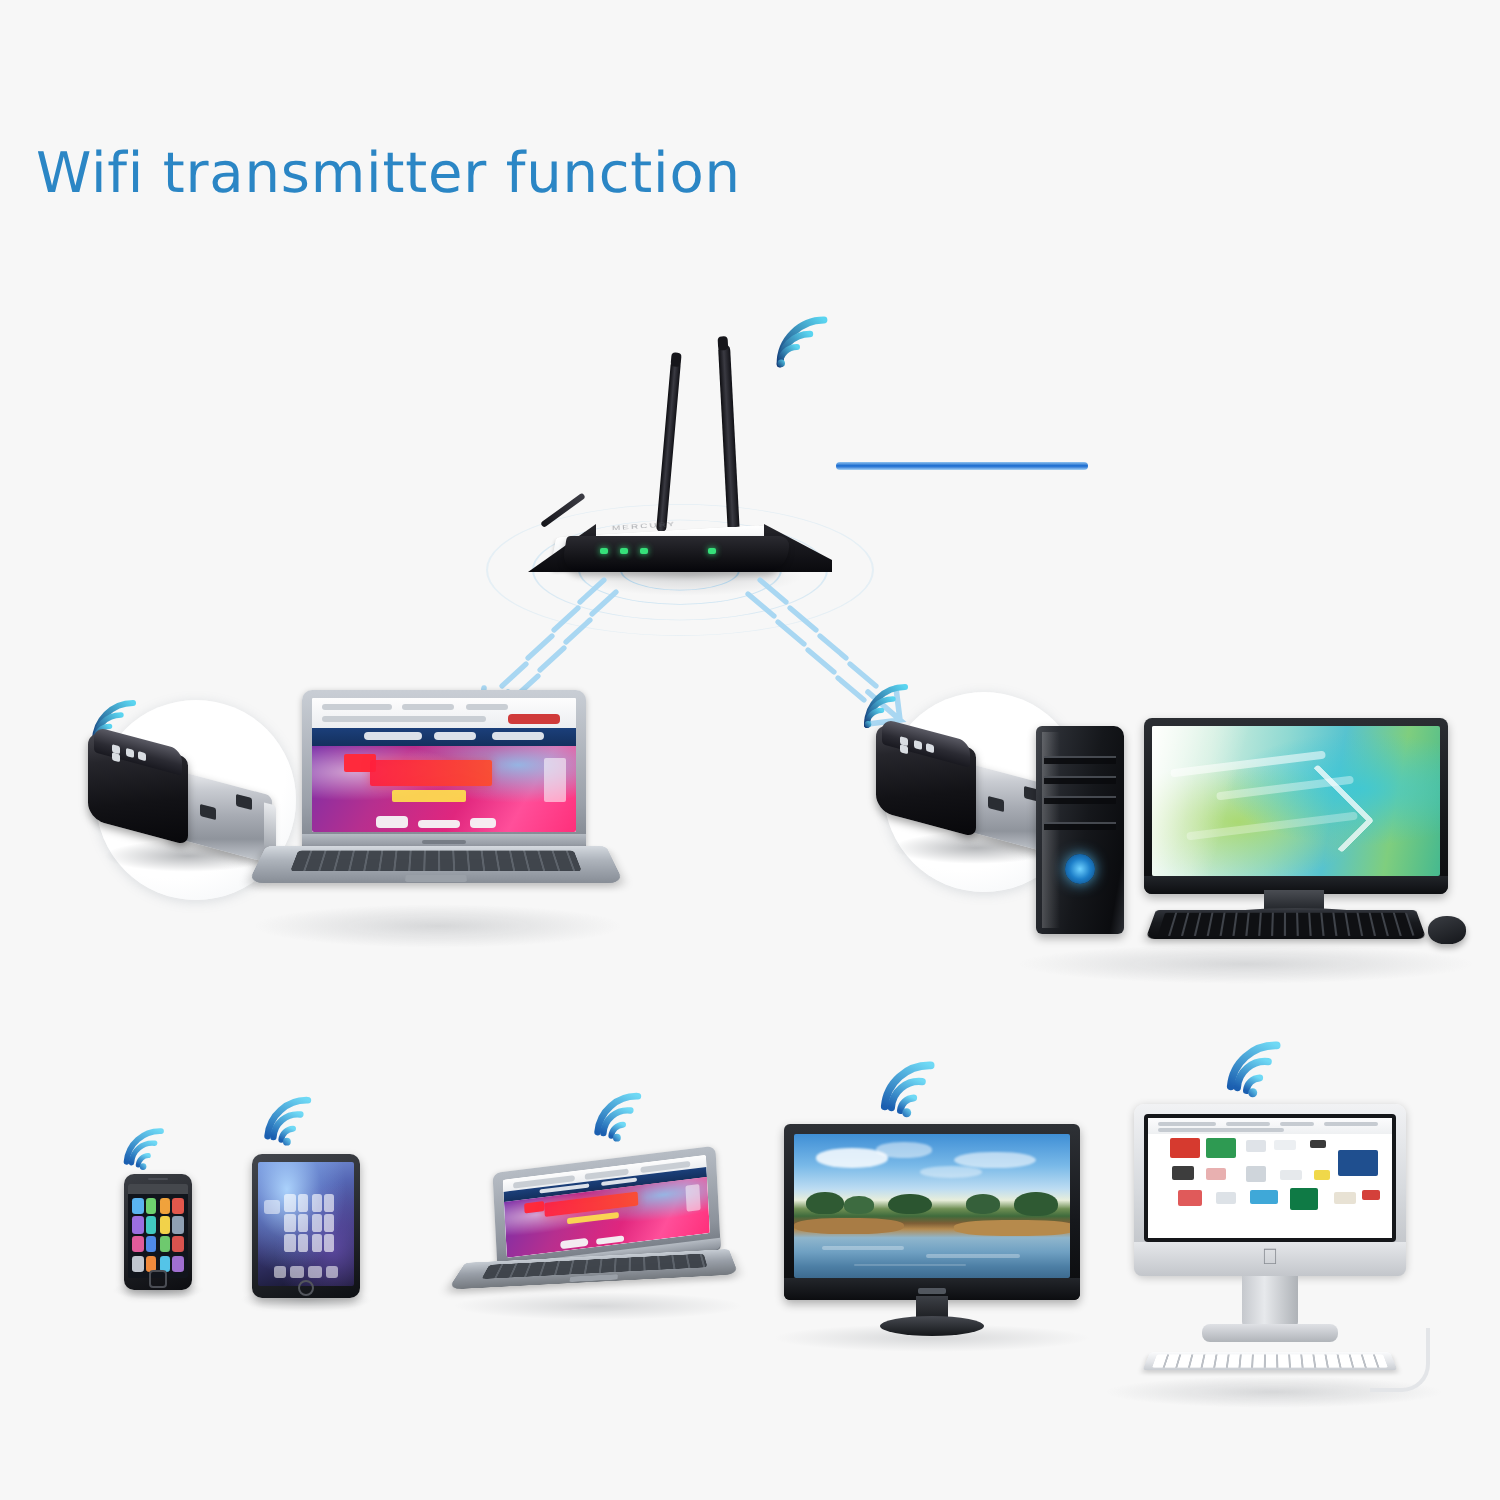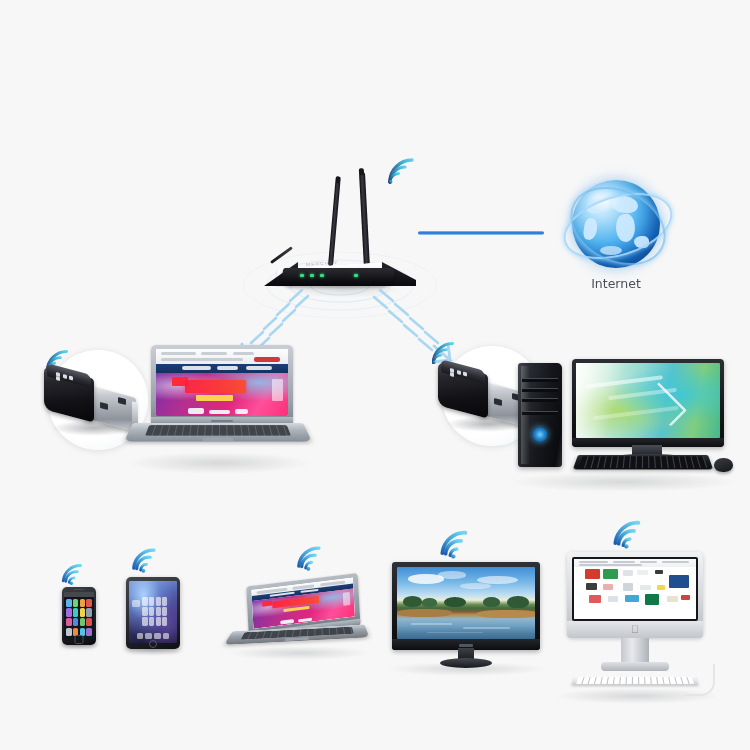--- a/index.html
+++ b/index.html
@@ -399,20 +399,21 @@
   .cell{position:absolute;border-radius:1px;}
 
   
   .grd{position:absolute;border-radius:50%;background:radial-gradient(ellipse at center,rgba(100,105,112,.22),rgba(100,105,112,0) 70%);}
 </style>
 </head>
 <body style="background: rgb(247, 247, 247);">
 
 <div id="stage">
 
+  <div class="title" style="color: rgb(43, 134, 197);">Wifi transmitter function</div>
 
   <div class="link-line"></div>
 
   <div class="grd" style="left:286px;top:278px;width:116px;height:20px;"></div>
 
   <div id="router">
     <div class="rings">
       <div class="ring" style="width:58px;height:58px;opacity:.85;"></div>
       <div class="ring" style="width:100px;height:100px;opacity:.6;"></div>
       <div class="ring" style="width:146px;height:146px;opacity:.42;"></div>
@@ -448,34 +449,20 @@
       </defs>
       <g fill="none" stroke="url(#wg1)" stroke-linecap="round">
         <path d="M4 26 A22 22 0 0 1 26 4" stroke-width="3.4"></path>
         <path d="M4 26 A15 15 0 0 1 19 11" stroke-width="3.2" transform="translate(0,0)"></path>
         <path d="M4 26 A8.5 8.5 0 0 1 12.5 17.5" stroke-width="3"></path>
         <circle cx="4.6" cy="25.6" r="1.9" fill="url(#wg1)" stroke="none"></circle>
       </g>
     </svg>
   </div>
 
-  <div id="globe-wrap">
-    <div class="globe">
-      <div class="cont c1"></div>
-        <div class="cont c2"></div>
-        <div class="cont c3"></div>
-      <div class="cont c4"></div>
-        <div class="cont c5"></div>
-        <div class="cont c6"></div>
-      <div class="gl-shine"></div>
-    </div>
-    <div class="orbit o1"></div>
-    <div class="orbit o2"></div>
-    <div class="globe-label">Internet</div>
-  </div>
 
   <div class="beam" style="left:232px;top:288px;width:80px;height:82px;">
     <svg width="80" height="82" viewBox="0 0 80 82">
       <g fill="none" stroke="#a9d7f2" stroke-width="2.6" stroke-linecap="round">
         <path d="M70 2 L58 13"></path>
           <path d="M76 8 L64 19"></path>
         <path d="M57 16 L45 27"></path>
           <path d="M63 22 L51 33"></path>
         <path d="M44 30 L32 41"></path>
           <path d="M50 36 L38 47"></path>

